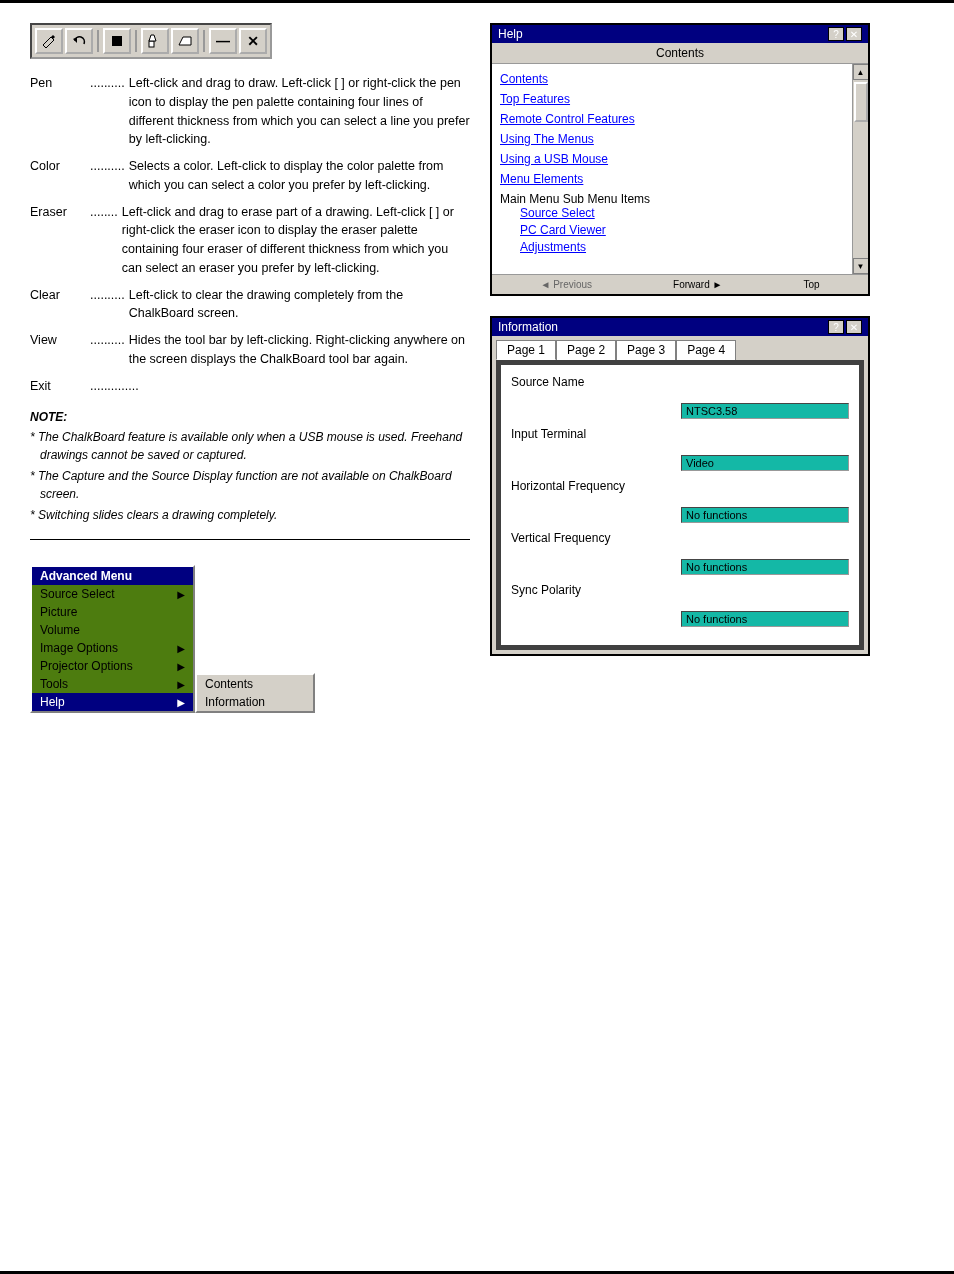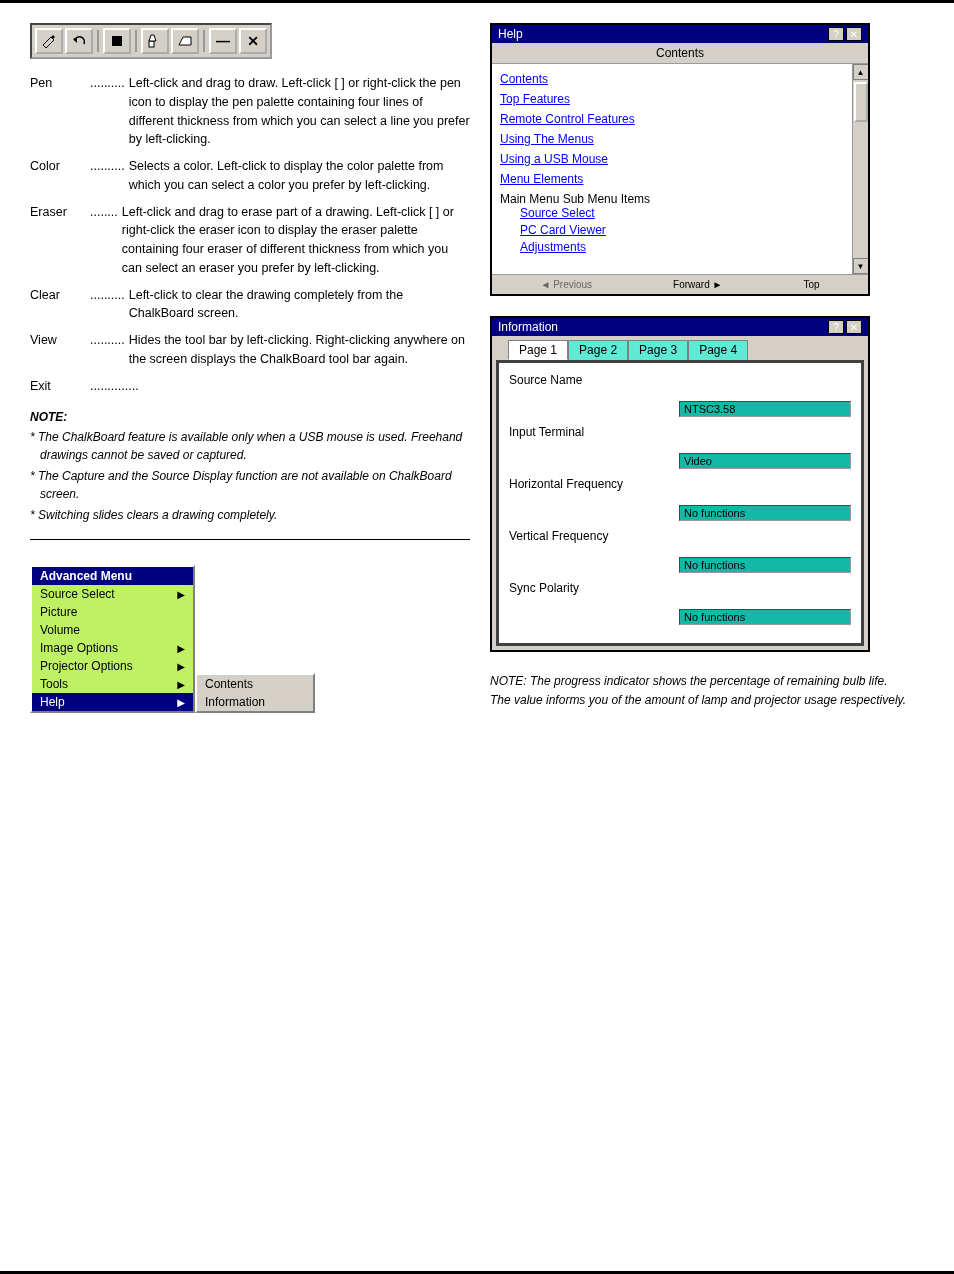--- a/index.html
+++ b/index.html
@@ -148,21 +148,21 @@
     }
 
     
     .menu-container {
       position: relative;
       display: inline-block;
       margin-top: 10px;
     }
 
     .menu-box {
-      background: #bef264;
+      background: #4d7c0f;
       border: 2px solid #808080;
       border-top-color: #fff;
       border-left-color: #fff;
       width: 165px;
       font-size: 12px;
     }
 
     .menu-header {
       background: #000080;
       color: #fff;
@@ -340,43 +340,43 @@
 
     
     .info-window {
       border: 2px solid #000;
       background: #d4d0c8;
       width: 380px;
     }
 
     .tabs-row {
       display: flex;
-      padding: 4px 16px 0;
+      padding: 4px 4px 0;
       gap: 0;
     }
 
     .tab {
       padding: 2px 10px;
-      background: #5eead4;
+      background: #ffffff;
       border: 1px solid #808080;
       border-bottom: none;
       font-size: 12px;
       cursor: pointer;
       position: relative;
     }
 
     .tab.active {
       background: #fff;
       border-bottom: 1px solid #fff;
       z-index: 1;
     }
 
     .info-content {
       background: #fff;
-      border: 3px solid #404040;
+      border: 5px solid #404040;
       margin: 0 4px 4px;
       padding: 10px;
       font-size: 12px;
     }
 
     .info-row {
       display: flex;
       margin-bottom: 8px;
       align-items: flex-start;
     }
@@ -609,22 +609,18 @@
             <span class="info-label">Vertical Frequency</span>
             <span class="info-value">No functions</span>
           </div>
           <div class="info-row">
             <span class="info-label">Sync Polarity</span>
             <span class="info-value">No functions</span>
           </div>
         </div>
       </div>
 
-      <div class="bottom-note">
-        <div>NOTE: The progress indicator shows the percentage of remaining bulb life.</div>
-        <div>The value informs you of the amount of lamp and projector usage respectively.</div>
-      </div>
 
     </div>
   </div>
 
   <div class="bottom-border"></div>
 </div>
 
 </body></html>

